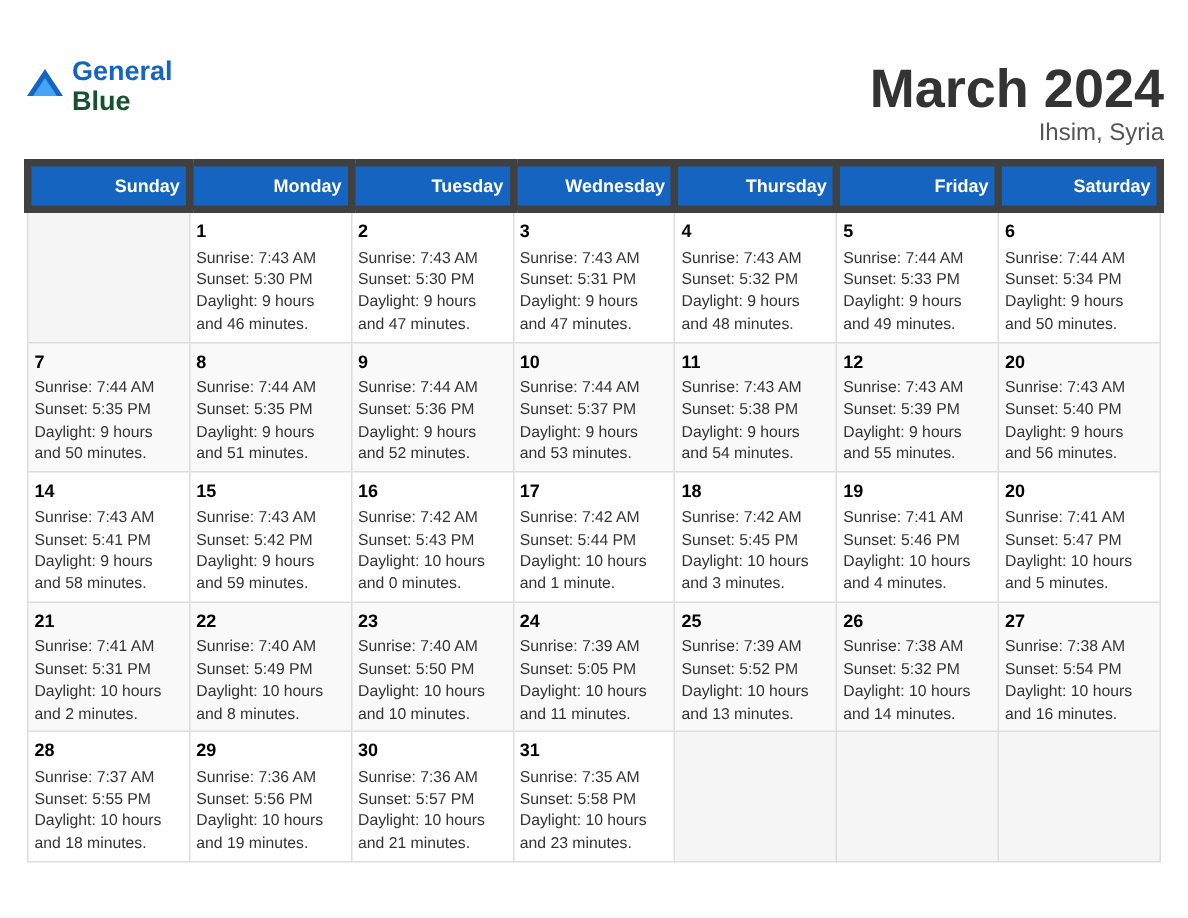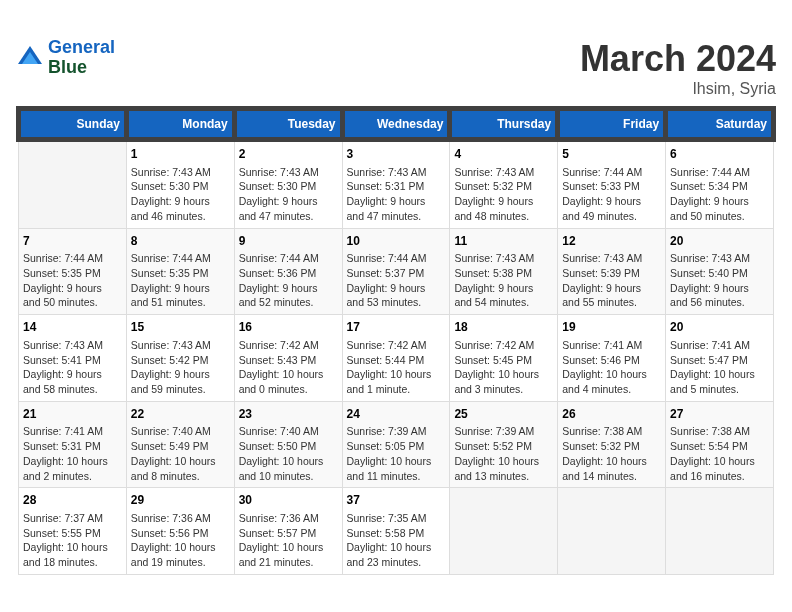--- a/index.html
+++ b/index.html
@@ -332,21 +332,21 @@
           <div class="cell-text">and 19 minutes.</div>
         </td>
         <td>
           <span class="day-num">30</span>
           <div class="cell-text">Sunrise: 7:36 AM</div>
           <div class="cell-text">Sunset: 5:57 PM</div>
           <div class="cell-text">Daylight: 10 hours</div>
           <div class="cell-text">and 21 minutes.</div>
         </td>
         <td>
-          <span class="day-num">37</span>
+          <span class="day-num">31</span>
           <div class="cell-text">Sunrise: 7:35 AM</div>
           <div class="cell-text">Sunset: 5:58 PM</div>
           <div class="cell-text">Daylight: 10 hours</div>
           <div class="cell-text">and 23 minutes.</div>
         </td>
         <td class="empty"></td>
         <td class="empty"></td>
         <td class="empty"></td>
       </tr>
     </tbody>

